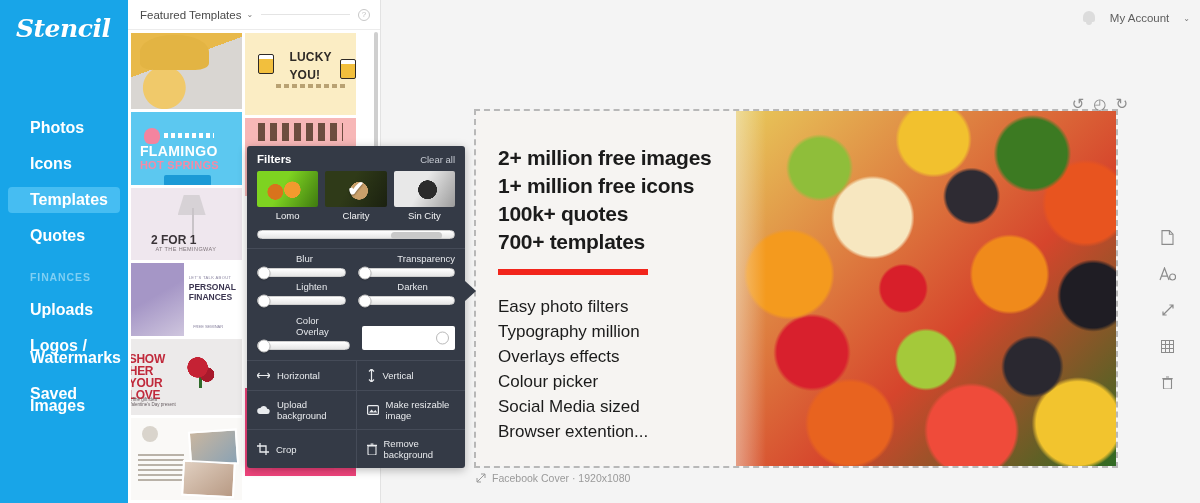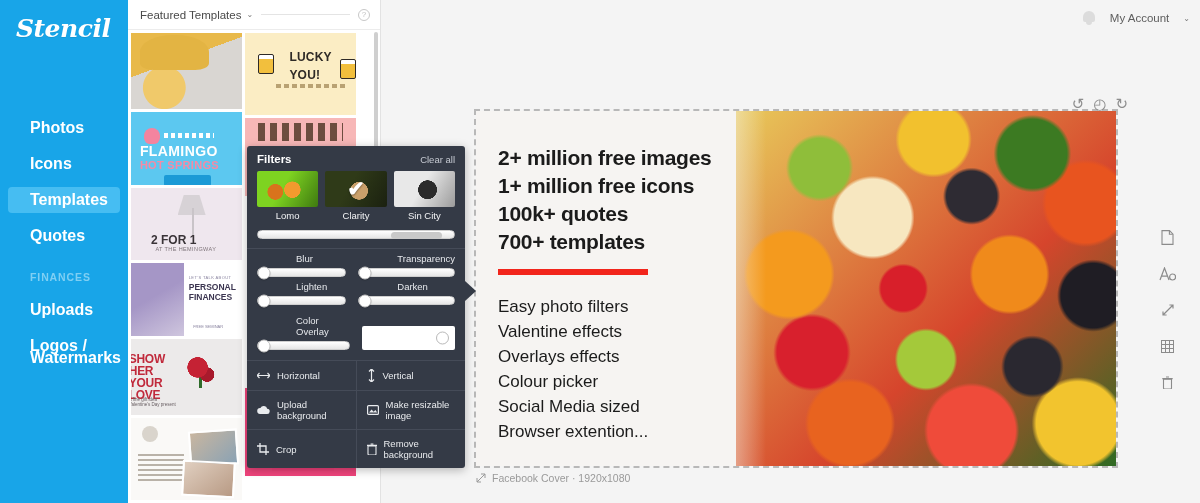--- a/index.html
+++ b/index.html
@@ -271,20 +271,21 @@
   <div class="sidebar">
     <div class="logo">Stencil</div>
     <div class="nav">
       <div class="nav-item">Photos</div>
       <div class="nav-item">Icons</div>
       <div class="nav-item active">Templates</div>
       <div class="nav-item">Quotes</div>
       <div class="nav-section">FINANCES</div>
       <div class="nav-item">Uploads</div>
       <div class="nav-item">Logos / Watermarks</div>
+      <div class="nav-item">Saved Images</div>
     </div>
   </div>
 
   <div class="tpl-panel">
     <div class="tpl-head">
       <span class="tpl-head-label">Featured Templates</span>
       <span class="chev">⌄</span>
       <span class="tpl-head-rule"></span>
       <span class="help-icon">?</span>
     </div>
@@ -496,21 +497,21 @@
         <div>2+ million free images</div>
         <div>1+ million free icons</div>
         <div>100k+ quotes</div>
         <div>700+ templates</div>
       </div>
 
       <div class="redbar"></div>
 
       <div class="bodylist">
         <div>Easy photo filters</div>
-        <div>Valentine effects</div>
+        <div>Typography million</div>
         <div>Overlays effects</div>
         <div>Colour picker</div>
         <div>Social Media sized</div>
         <div>Browser extention...</div>
       </div>
     </div>
 
     <div class="caption">
       <svg width="10" height="10" viewBox="0 0 10 10">
         <path d="M1 9l8-8M1 5v4h4M9 5V1H5" stroke="#9a9a9a" stroke-width="1" fill="none"></path>

